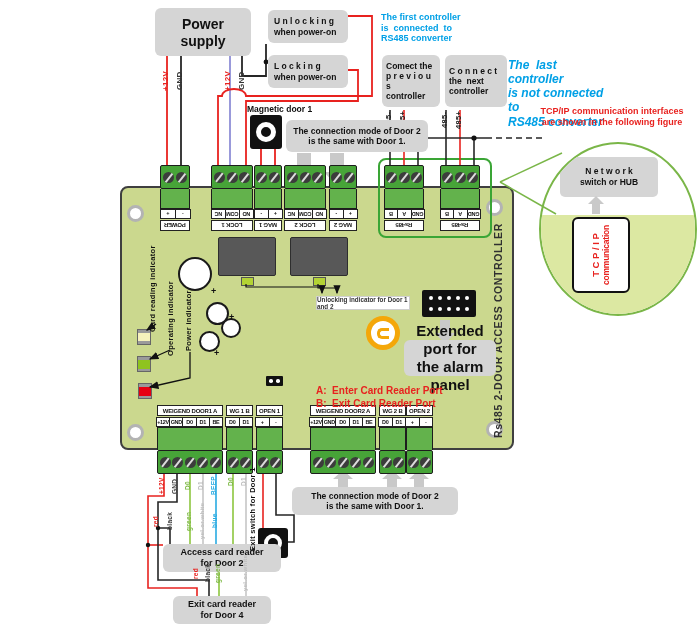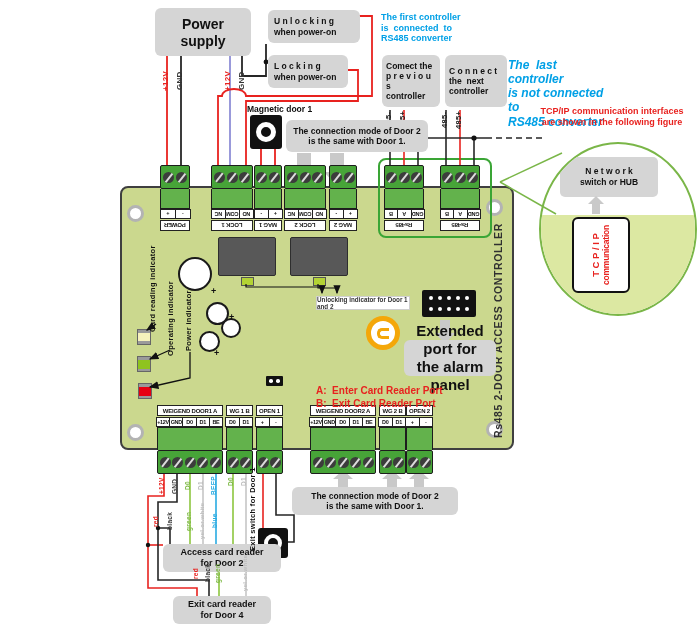--- a/index.html
+++ b/index.html
@@ -400,21 +400,21 @@
   </div>
 
   <div class="gbox" style="left:155px;top:8px;width:96px;height:48px;justify-content:flex-start;">
     <div class="txt" style="font-size:14px;padding-top:8px;text-align:center;">Power supply</div>
   </div>
   <div class="vtext c-red" style="left:159px;top:58px;width:12px;height:46px;font-size:8px;">+12V</div>
   <div class="vtext" style="left:173px;top:58px;width:12px;height:46px;font-size:8px;color:#333;">GND</div>
   <div class="vtext c-red" style="left:221px;top:58px;width:12px;height:46px;font-size:8px;">+12V</div>
   <div class="vtext" style="left:235px;top:58px;width:12px;height:46px;font-size:8px;color:#333;">GND</div>
 
-  <div class="gbox" style="left:268px;top:10px;width:92px;height:33px;justify-content:center;">
+  <div class="gbox" style="left:268px;top:10px;width:80px;height:33px;justify-content:center;">
     <div class="txt" style="font-size:8.5px;">U n l o c k i n g
 when power-on</div>
   </div>
   <div class="gbox" style="left:268px;top:55px;width:80px;height:33px;">
     <div class="txt" style="font-size:8.5px;">L o c k i n g
 when power-on</div>
   </div>
 
   <div class="note c-blue-note" style="left:381px;top:12px;width:94px;font-size:9px;">The first controller
 is  connected  to

